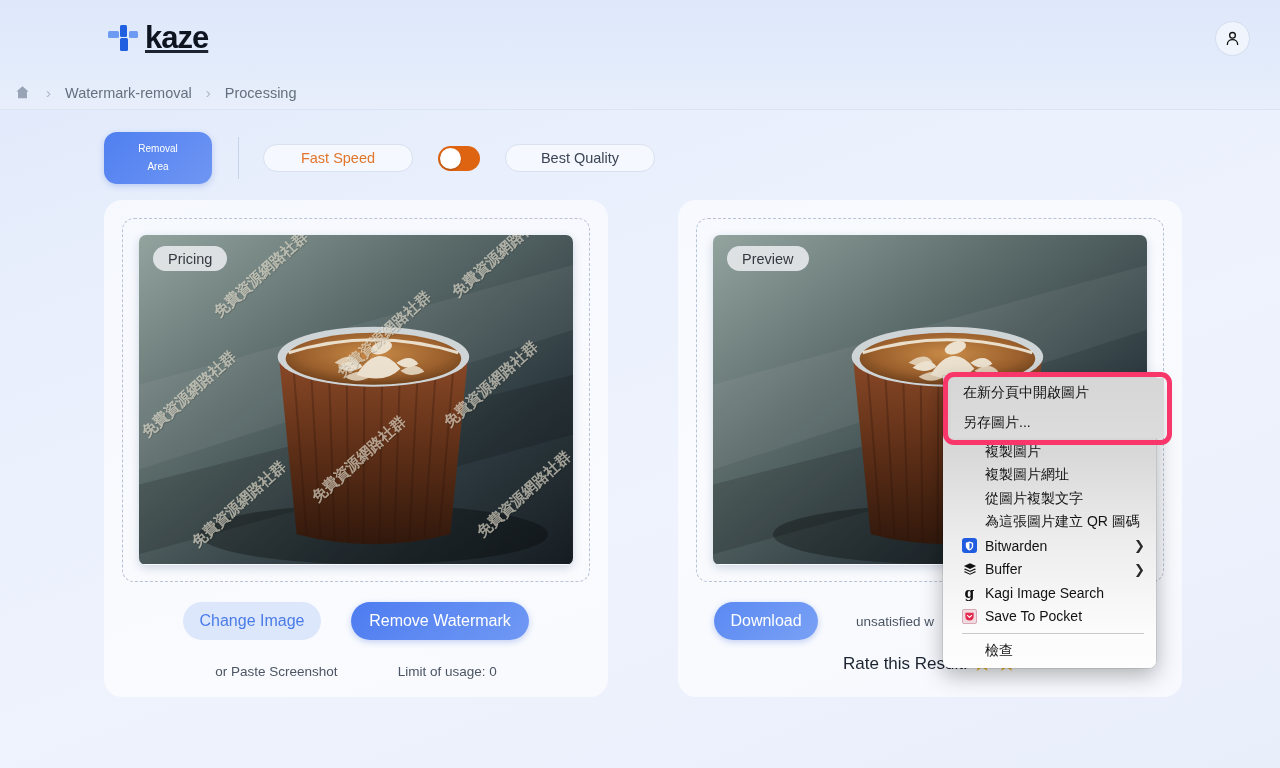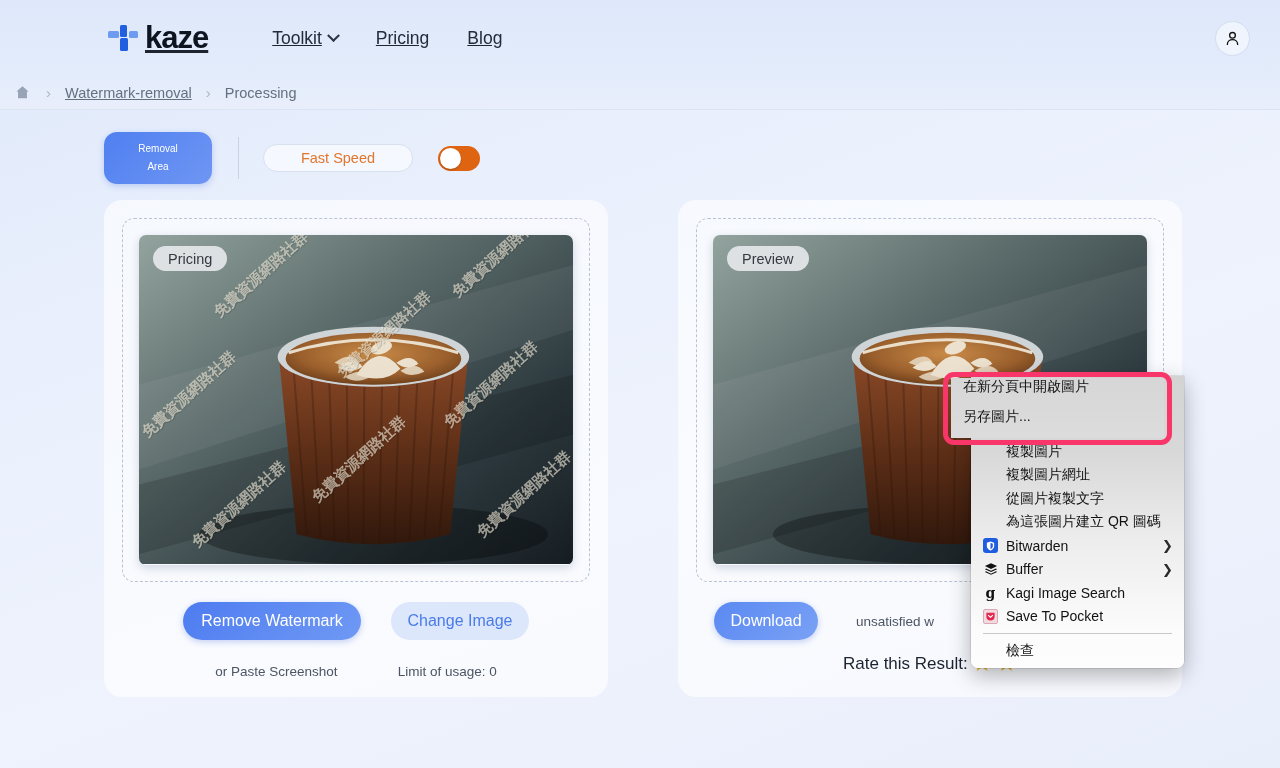--- a/index.html
+++ b/index.html
@@ -45,21 +45,21 @@
 
   
   .crumbs {
     height: 34px; display: flex; align-items: center; gap: 14px; padding-left: 12px;
     font-size: 14.5px;
     background: linear-gradient(180deg,#e3ecfb 0%, #e9eefb 100%);
     border-bottom: 1px solid #dbe4f3;
   }
   .crumb-home { width: 20px; height: 20px; display: flex; align-items: center; justify-content: center; cursor: pointer; }
   .crumb-sep { color: #aab6c8; font-size: 15px; }
-  .crumb-link { color: #64707f; cursor: pointer; text-decoration: underline; }
+  .crumb-link { color: #64707f; cursor: pointer; }
   .crumb-cur  { color: #64707f; }
 
   
   .toolbar { display: flex; align-items: center; padding: 22px 0 0 104px; gap: 0; }
   .removal-btn {
     width: 108px; height: 52px; border-radius: 13px;
     background: linear-gradient(135deg,#4f7ff0 0%, #6f96f3 100%);
     color: #fff; font-size: 10px; line-height: 18px; text-align: center;
     display: flex; align-items: center; justify-content: center; cursor: pointer;
     box-shadow: 0 2px 6px rgba(70,110,220,.28);
@@ -129,25 +129,25 @@
             font-size: 13.5px; color: #4b5563; }
   .right-actions { display: flex; align-items: center; justify-content: flex-start;
                    gap: 38px; margin-top: 20px; padding-left: 18px; }
   .unsat { font-size: 13.5px; color: #4b5563; }
   .rate-row { display: flex; align-items: center; justify-content: center; gap: 4px;
               margin-top: 12px; font-size: 17px; color: #1b2330; }
   .star { color: #f0b429; font-size: 23px; line-height: 1; }
 
   
   .ctxmenu {
-    position: absolute; left: 971px; top: 376px; width: 213px;
+    position: absolute; left: 943px; top: 376px; width: 213px;
     background: linear-gradient(180deg,#d3d3d3 0%, #d8d8d8 26%, #ececec 55%, #fcfcfc 88%, #fdfdfd 100%);
     border-radius: 0 0 7px 7px;
     box-shadow: 0 7px 22px rgba(0,0,0,.30), 0 0 0 .5px rgba(0,0,0,.16);
-    padding: 4px 0 5px 0; z-index: 40;
+    padding: 4px 0 5px 7px; z-index: 40;
     font-family: "Liberation Sans", "DejaVu Sans", sans-serif;
   }
   .ctx-item {
     height: 23.5px; display: flex; align-items: center; gap: 8px;
     padding: 0 11px 0 12px; font-size: 14px; color: #121212; cursor: pointer;
     position: relative;
   }
   .ctx-item .label { flex: 1; }
   .ctx-arrow { color: #2a2a2a; font-size: 13px; font-weight: 700; }
   .ctx-sep { height: 1px; background: #c9c9c9; margin: 5px 12px 5px 12px; }
@@ -159,47 +159,35 @@
   .ico-pocket { background: #f2dbe0; border: 1px solid #d8a8b4; border-radius: 2px;
                 color: #e4274c; font-size: 10px; display:flex; align-items:center; justify-content:center; }
   .highlight-box {
     position: absolute; left: -8px; top: -6px; width: 229px; height: 73px;
     border: 5px solid #f9366a; border-radius: 11px; pointer-events: none; z-index: 50;
   }
   .hl-inner {
     position: absolute; left: 951px; top: 378px; width: 213px; height: 60px;
     background: linear-gradient(180deg,#d6d6d6 0%,#dcdcdc 100%); z-index: 41;
   }
-  .hl-item { height: 30px; display: flex; padding-left: 12px;
+  .hl-item { height: 30px; display: flex; align-items: center; padding-left: 12px;
              font-size: 14px; color: #111; cursor: pointer; }
 </style>
 </head>
 <body>
 
 <div class="header">
   <div class="logo-wrap">
     <span class="logo-mark">
       <i class="lm1"></i>
         <i class="lm2"></i>
         <i class="lm3"></i>
         <i class="lm4"></i>
     </span>
     <span class="logo-text">kaze</span>
-  </div>
-  <div class="nav">
-    <div class="nav-item">
-      <span>Toolkit</span>
-      <span class="chev"></span>
-    </div>
-    <div class="nav-item">
-      <span>Pricing</span>
-    </div>
-    <div class="nav-item">
-      <span>Blog</span>
-    </div>
   </div>
   <div class="avatar">
     <svg width="19" height="19" viewBox="0 0 24 24">
       <circle cx="12" cy="8" r="3.6" fill="none" stroke="#111" stroke-width="1.7"></circle>
       <path d="M5.5 19.5c0-3.6 2.9-6 6.5-6s6.5 2.4 6.5 6" fill="none" stroke="#111" stroke-width="1.7" stroke-linecap="round"></path>
     </svg>
   </div>
 </div>
 
 <div class="crumbs">
@@ -220,20 +208,21 @@
       <div>Removal</div>
       <div>Area</div>
     </div>
   </div>
   <div class="divider-v"></div>
   <div class="seg">
     <div class="seg-pill seg-fast">Fast Speed</div>
     <div class="toggle">
       <span class="toggle-knob"></span>
     </div>
+    <div class="seg-pill seg-best">Best Quality</div>
   </div>
 </div>
 
 <div class="panels">
 
   <div class="panel">
     <div class="dashzone">
       <div class="photo">
         <svg class="photo-bg" viewBox="0 0 435 330" preserveAspectRatio="none">
           <defs>
@@ -291,22 +280,22 @@
           <span class="wm" style="left:185px; top:90px;">免費資源網路社群</span>
           <span class="wm" style="left:160px; top:215px;">免費資源網路社群</span>
           <span class="wm" style="left:300px; top:10px;">免費資源網路社群</span>
           <span class="wm" style="left:292px; top:140px;">免費資源網路社群</span>
           <span class="wm" style="left:325px; top:250px;">免費資源網路社群</span>
         </div>
         <div class="badge">Pricing</div>
       </div>
     </div>
     <div class="actions">
+      <div class="btn btn-light">Change Image</div>
       <div class="btn btn-primary">Remove Watermark</div>
-      <div class="btn btn-light">Change Image</div>
     </div>
     <div class="subrow">
       <span>or Paste Screenshot</span>
       <span>Limit of usage: 0</span>
     </div>
   </div>
 
   <div class="panel">
     <div class="dashzone">
       <div class="photo">

